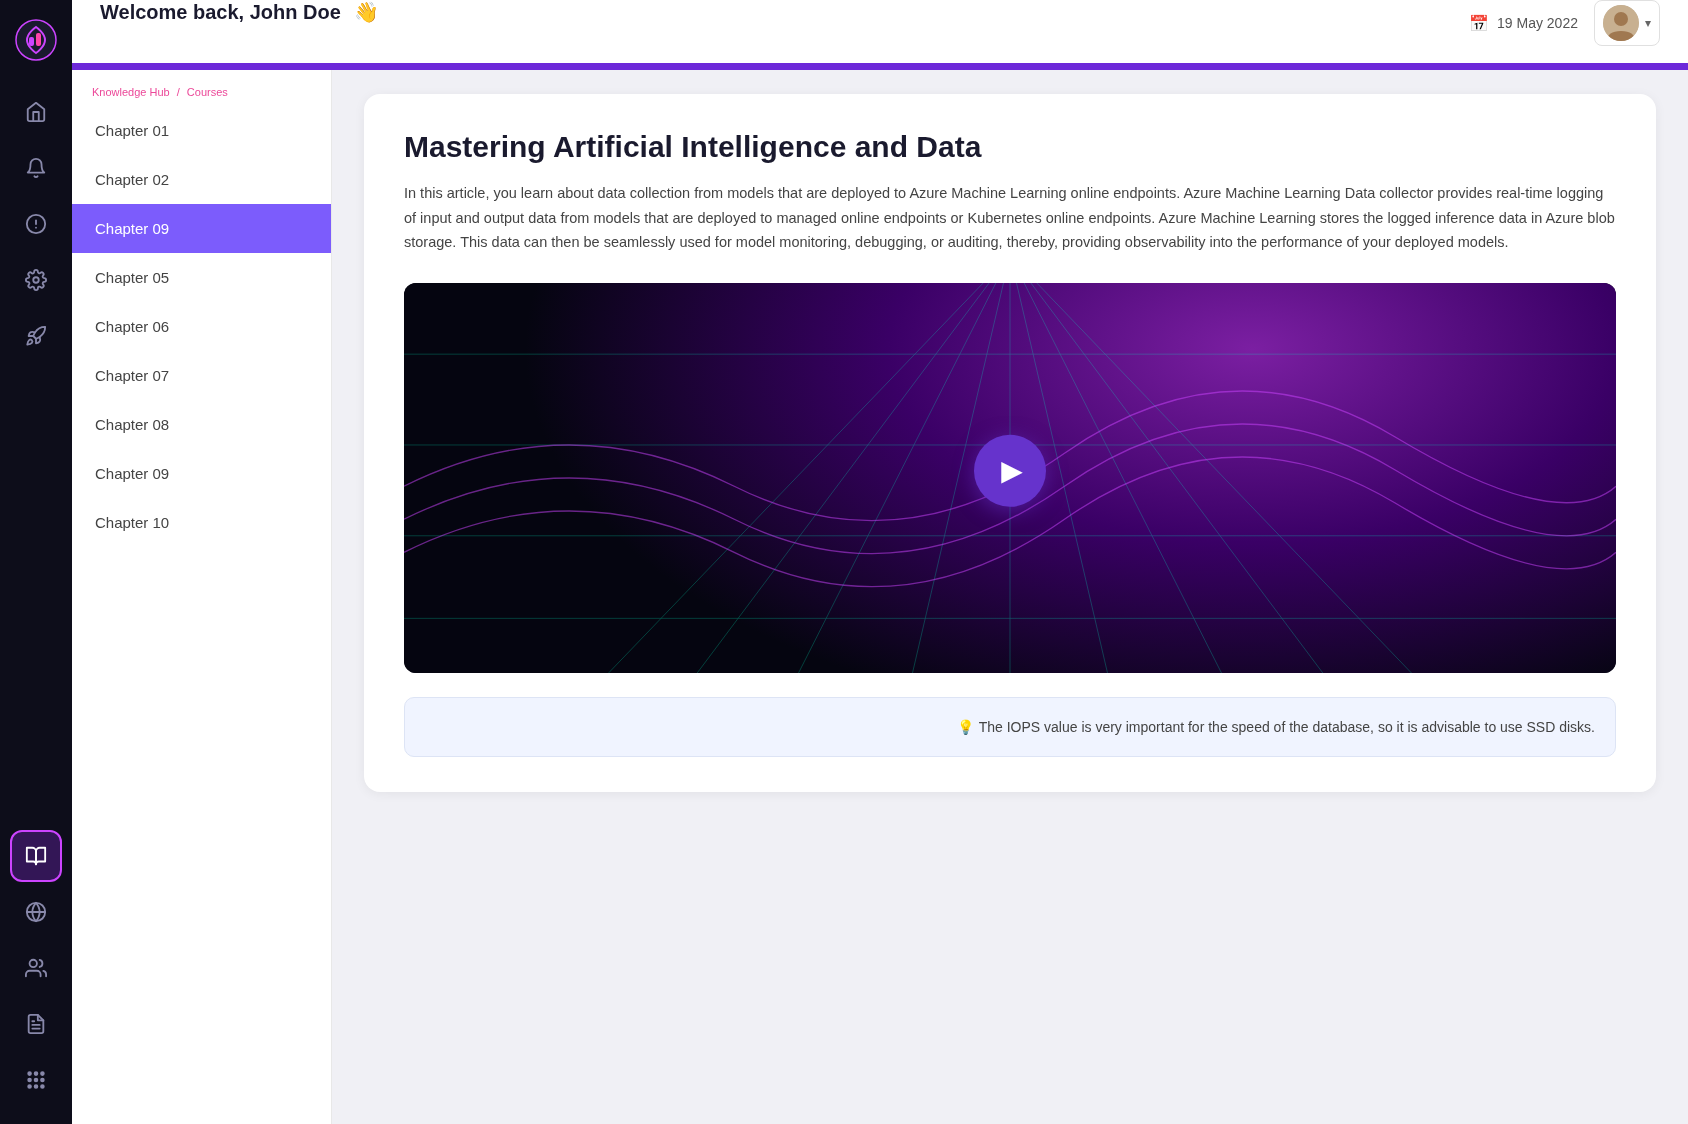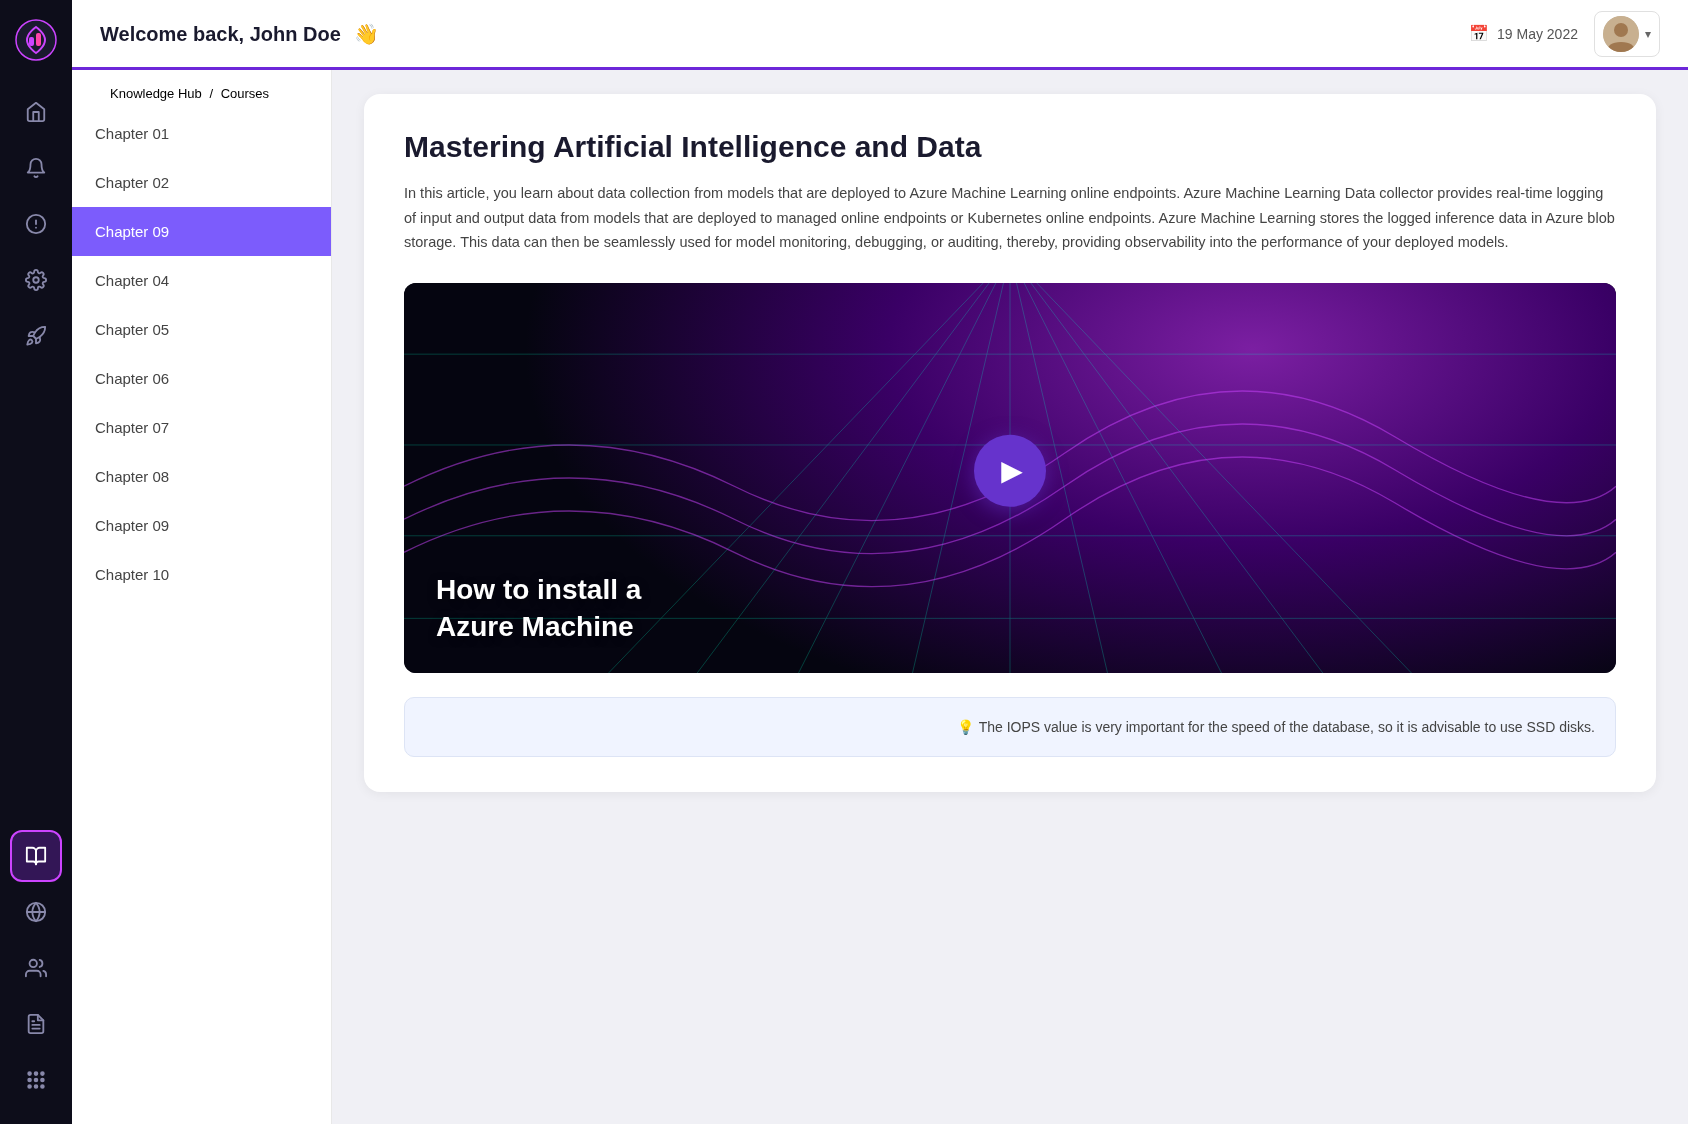--- a/index.html
+++ b/index.html
@@ -50,24 +50,24 @@
     .main-wrapper {
       flex: 1;
       display: flex;
       flex-direction: column;
       overflow: hidden;
     }
 
     
     .top-header {
       background: #fff;
-      border-bottom: 3px solid #6d28d9;
+      border-bottom: 7px solid #6d28d9;
       height: 70px;
       display: flex;
-      align-items: center;
+      align-items: flex-start;
       padding: 0 28px;
       flex-shrink: 0;
     }
     .header-title {
       font-size: 20px;
       font-weight: 700;
       color: #1a1a2e;
       flex: 1;
     }
     .header-title .wave { margin-left: 8px; }
@@ -117,23 +117,22 @@
     
     .chapter-sidebar {
       width: 260px;
       background: #fff;
       border-right: 1px solid #e8e8e8;
       overflow-y: auto;
       flex-shrink: 0;
     }
     .breadcrumb {
       padding: 16px 20px 8px;
-      font-size: 13px;
-      color: #000000;
-      margin-left: 18px;
+      font-size: 11px;
+      color: #ec4899;
     }
     .breadcrumb-sep { margin: 0 4px; }
     .chapter-item {
       padding: 16px 20px;
       font-size: 15px;
       color: #444;
       cursor: pointer;
       border-left: 3px solid transparent;
       transition: background 0.15s;
     }
@@ -368,21 +367,20 @@
     <div class="chapter-sidebar">
       <div class="breadcrumb">
         <span>Knowledge Hub</span>
         <span class="breadcrumb-sep"> / </span>
         <span>Courses</span>
       </div>
 
       <div class="chapter-item">Chapter 01</div>
       <div class="chapter-item">Chapter 02</div>
       <div class="chapter-item active">Chapter 09</div>
-      <div class="chapter-item">Chapter 04</div>
       <div class="chapter-item">Chapter 05</div>
       <div class="chapter-item">Chapter 06</div>
       <div class="chapter-item">Chapter 07</div>
       <div class="chapter-item">Chapter 08</div>
       <div class="chapter-item">Chapter 09</div>
       <div class="chapter-item">Chapter 10</div>
     </div>
 
     <div class="main-content">
       <div class="content-card">
@@ -425,23 +423,20 @@
 
             <g stroke="#cc44ff" stroke-width="0.8" fill="none" opacity="0.5">
               <path d="M0 200 Q100 150, 200 200 Q300 250, 400 180 Q500 110, 600 170 Q700 230, 734 200"></path>
               <path d="M0 220 Q100 170, 200 220 Q300 270, 400 200 Q500 130, 600 190 Q700 250, 734 220"></path>
               <path d="M0 240 Q100 190, 200 240 Q300 290, 400 220 Q500 150, 600 210 Q700 270, 734 240"></path>
             </g>
           </svg>
           <div class="play-button">
             <span class="play-icon">▶</span>
           </div>
-          <div class="video-overlay-text">
-            How to install a<br>Azure Machine
-          </div>
         </div>
 
         <div class="info-box">
           <span>💡 The IOPS value is very important for the speed of the database, so it is advisable to use SSD disks.</span>
         </div>
 
       </div>
     </div>
 
   </div>

